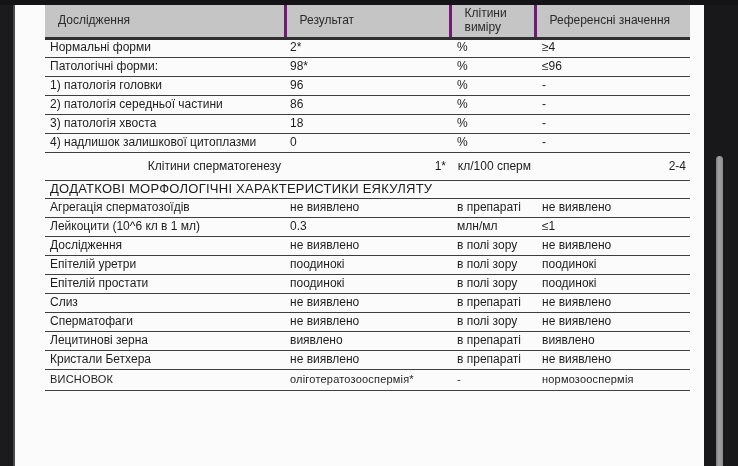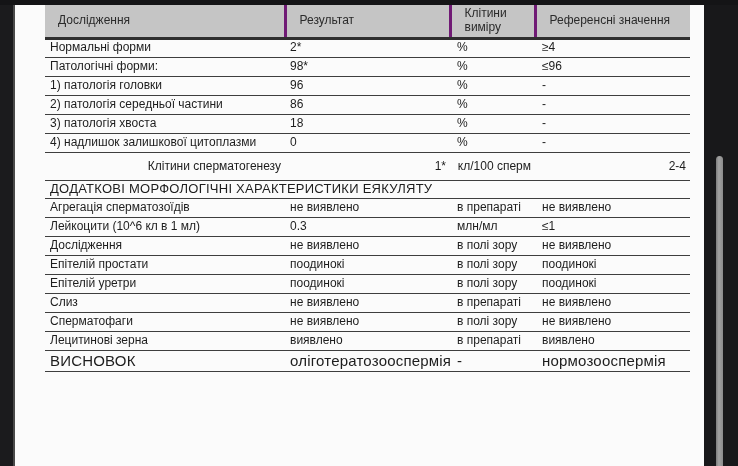--- a/index.html
+++ b/index.html
@@ -32,21 +32,21 @@
   thead th{background:var(--header-bg);height:24px;font-weight:normal;text-align:left;
     vertical-align:middle;padding:2px 4px 2px 13px;color:#2b2b2b;
     border-bottom:3px solid #2f2f2f;}
   thead th + th{border-left:3px solid #701a75;}
 
   tbody td{height:19px;vertical-align:middle;padding:1px 4px 1px 5px;
     border-bottom:1px solid var(--border-color);white-space:nowrap;overflow:hidden;}
   tbody td:nth-child(3),tbody td:nth-child(4){padding-left:7px;}
   tr.tall td{height:28px;white-space:normal;line-height:1.1;text-align:right;}
   tr.section td{height:17px;font-size:13px;letter-spacing:.25px;}
-  tr.conclusion td{height:21px;font-size:15px;letter-spacing:.2px;}
+  tr.conclusion td{height:21px;font-size:11px;letter-spacing:.2px;}
 </style>
 </head>
 <body>
 
 <div class="screen">
 
   <div class="page">
     <table>
       <colgroup>
         <col class="c1">
@@ -120,27 +120,27 @@
             <td>млн/мл</td>
             <td>≤1</td>
           </tr>
           <tr>
             <td>Дослідження</td>
             <td>не виявлено</td>
             <td>в полі зору</td>
             <td>не виявлено</td>
           </tr>
           <tr>
-            <td>Епітелій простати</td>
+            <td>Епітелій уретри</td>
             <td>поодинокі</td>
             <td>в полі зору</td>
             <td>поодинокі</td>
           </tr>
           <tr>
-            <td>Епітелій уретри</td>
+            <td>Епітелій простати</td>
             <td>поодинокі</td>
             <td>в полі зору</td>
             <td>поодинокі</td>
           </tr>
           <tr>
             <td>Слиз</td>
             <td>не виявлено</td>
             <td>в препараті</td>
             <td>не виявлено</td>
           </tr>
@@ -149,20 +149,26 @@
             <td>не виявлено</td>
             <td>в полі зору</td>
             <td>не виявлено</td>
           </tr>
           <tr>
             <td>Лецитинові зерна</td>
             <td>виявлено</td>
             <td>в препараті</td>
             <td>виявлено</td>
           </tr>
+          <tr>
+            <td>Кристали Бетхера</td>
+            <td>не виявлено</td>
+            <td>в препараті</td>
+            <td>не виявлено</td>
+          </tr>
           <tr class="conclusion">
             <td>ВИСНОВОК</td>
             <td>оліготератозооспермія*</td>
             <td>-</td>
             <td>нормозооспермія</td>
           </tr>
         </tbody>
     </table>
   </div>
 

